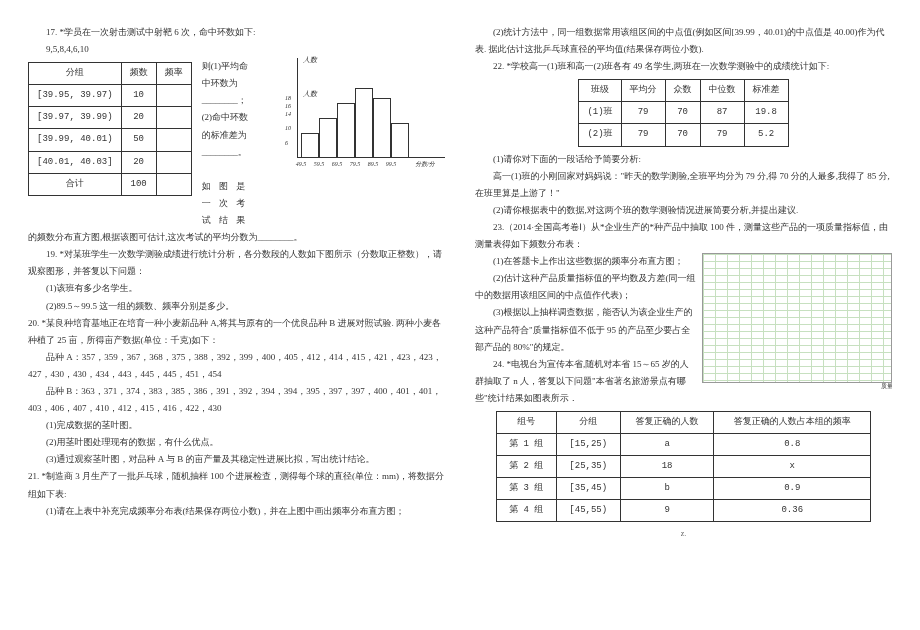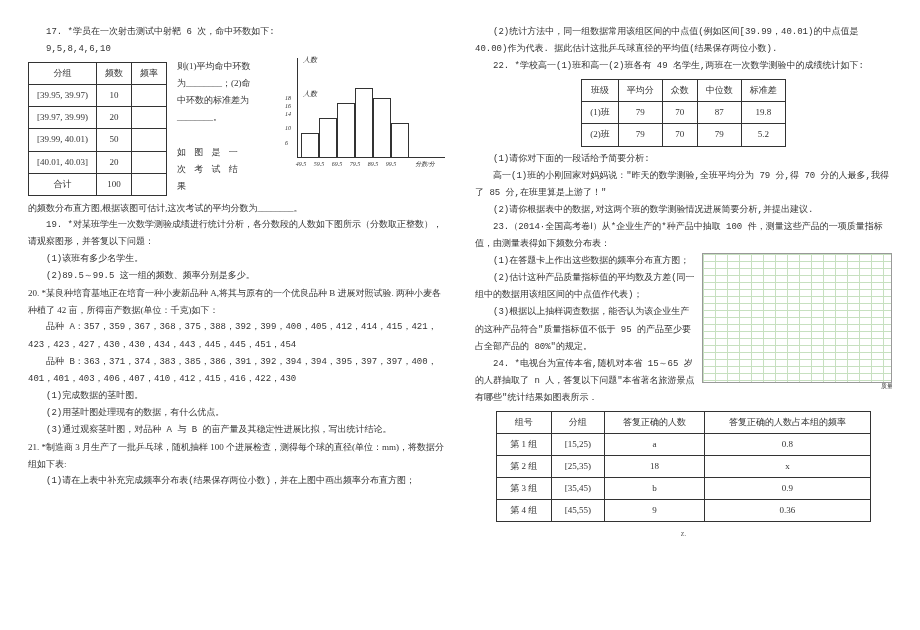--- a/index.html
+++ b/index.html
@@ -9,22 +9,22 @@
     background: #fff;
     font-family: "SimSun", "Microsoft YaHei", serif;
     font-size: 9px;
     color: #333;
     display: flex;
     padding: 24px 28px;
     gap: 30px;
     line-height: 1.9;
   }
   .col { flex: 1; min-width: 0; }
-  .indent { text-indent: 2em; font-family: Liberation Mono, monospace; }
-  table { border-collapse: collapse; margin: 4px 0; }
+  .indent { text-indent: 2em; }
+  table { border-collapse: collapse; margin: 4px 0; font-family: Liberation Mono, monospace; }
   table td, table th {
     border: 1px solid #333;
     padding: 2px 8px;
     text-align: center;
     font-weight: normal;
     font-size: 9px;
   }
   .row17 { display: flex; gap: 10px; align-items: flex-start; }
   .right17 { flex:1; font-size:9px; }
   .chart19 {
@@ -122,21 +122,21 @@
       <span class="xl" style="left:98px">89.5</span>
       <span class="xl" style="left:116px">99.5</span>
       <span class="xl" style="left:150px">分数/分</span>
     </div>
   </div>
 
   <p>的频数分布直方图,根据该图可估计,这次考试的平均分数为________。</p>
   <p class="indent">19.  *对某班学生一次数学测验成绩进行统计分析，各分数段的人数如下图所示（分数取正整数），请观察图形，并答复以下问题：</p>
   <p class="indent">(1)该班有多少名学生。</p>
   <p class="indent">(2)89.5～99.5 这一组的频数、频率分别是多少。</p>
-  <p>20. *某良种培育基地正在培育一种小麦新品种 A,将其与原有的一个优良品种 B 进展对照试验. 两种小麦各种植了 42 亩，所得亩产数据(单位：千克)如下：</p>
+  <p>20. *某良种培育基地正在培育一种小麦新品种 A,将其与原有的一个优良品种 B 进展对照试验. 两种小麦各种植了 25 亩，所得亩产数据(单位：千克)如下：</p>
   <p class="indent">品种 A：357，359，367，368，375，388，392，399，400，405，412，414，415，421，423，423，427，430，430，434，443，445，445，451，454</p>
   <p class="indent">品种 B：363，371，374，383，385，386，391，392，394，394，395，397，397，400，401，401，403，406，407，410，412，415，416，422，430</p>
   <p class="indent">(1)完成数据的茎叶图。</p>
   <p class="indent">(2)用茎叶图处理现有的数据，有什么优点。</p>
   <p class="indent">(3)通过观察茎叶图，对品种 A 与 B 的亩产量及其稳定性进展比拟，写出统计结论。</p>
   <p>21. *制造商 3 月生产了一批乒乓球，随机抽样 100 个进展检查，测得每个球的直径(单位：mm)，将数据分组如下表:</p>
   <p class="indent">(1)请在上表中补充完成频率分布表(结果保存两位小数)，并在上图中画出频率分布直方图；</p>
 </div>
 
 <div class="col">

